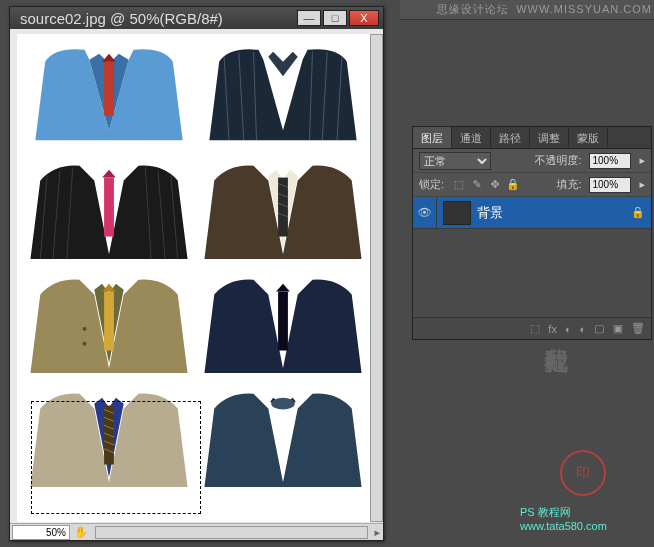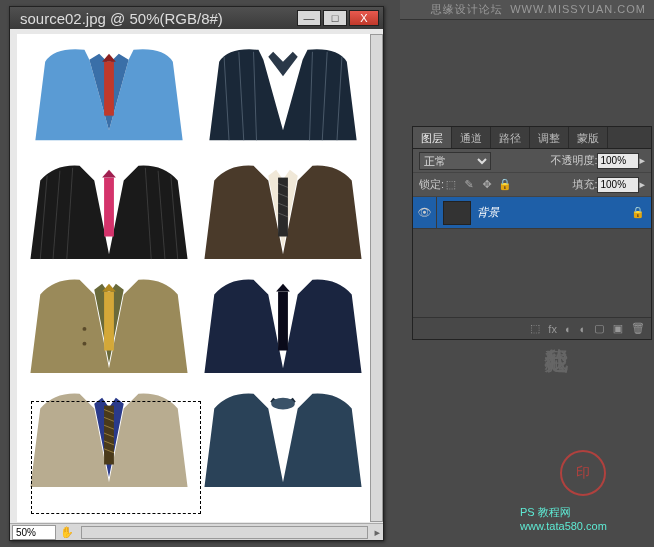--- a/index.html
+++ b/index.html
@@ -12,42 +12,42 @@
 .win-btn{width:24px;height:16px;border:1px solid #222;display:flex;align-items:center;justify-content:center;cursor:pointer}
 .win-min{background:#d8d8d8;color:#333}
 .win-max{background:#d8d8d8;color:#333}
 .win-close{background:linear-gradient(#e85a4f,#c0392b);color:#fff;width:30px}
 .canvas{position:absolute;left:7px;top:27px;width:358px;height:488px;background:#fff;overflow:hidden}
 .suit-grid{display:grid;grid-template-columns:1fr 1fr;gap:6px;padding:8px}
 .suit{width:100%;height:108px;position:relative}
 .suit svg{width:100%;height:100%}
 .selection{position:absolute;border:1.5px dashed #000;pointer-events:none}
 .statusbar{position:absolute;left:0;bottom:0;height:17px;width:100%;background:#d8d8d8;border-top:1px solid #aaa;display:flex;align-items:center}
-.zoom-box{width:44px;height:15px;background:#fff;border:1px solid #999;margin-left:2px;text-align:left;padding:0 3px;font-size:10px}
+.zoom-box{width:58px;height:15px;background:#fff;border:1px solid #999;margin-left:2px;text-align:right;padding:0 3px;font-size:10px}
 .scroll-h{flex:1;height:13px;background:#d8d8d8;margin:0 3px;border:1px solid #999;position:relative}
 .scroll-v{position:absolute;right:0;top:27px;width:13px;height:488px;background:#d8d8d8;border:1px solid #999}
 .top-strip{height:20px;background:#535353;border-bottom:1px solid #333;color:#ccc;padding:3px 8px;font-size:10px}
-.watermark1{position:absolute;right:8px;top:2px;color:#999;font-size:10px;letter-spacing:1px}
+.watermark1{position:absolute;right:2px;top:2px;color:#999;font-size:10px;letter-spacing:1px}
 .layers-panel{position:absolute;left:412px;top:126px;width:240px;background:#535353;border:1px solid #222}
 .panel-tabs{height:22px;background:#3d3d3d;display:flex;border-bottom:1px solid #222}
 .panel-tab{padding:4px 8px;color:#bbb;font-size:11px;cursor:pointer;border-right:1px solid #2a2a2a}
 .panel-tab.active{background:#535353;color:#eee}
-.panel-row{height:24px;display:flex;align-items:center;padding:0 6px;border-bottom:1px solid #444;color:#ccc;gap:0}
+.panel-row{height:24px;display:flex;align-items:center;padding:0 6px;border-bottom:1px solid #444;color:#ccc;gap:8px}
 .blend-select{width:72px;height:18px;background:#5a5a5a;border:1px solid #333;color:#ddd;font-size:11px}
 .opacity-input{width:42px;height:16px;background:#e8e8e8;border:1px solid #333;text-align:left;padding:0 2px;font-size:10px}
 .lock-icons{display:flex;gap:4px;align-items:center}
 .lock-icon{width:14px;height:14px;display:flex;align-items:center;justify-content:center;color:#aaa}
 .layer-list{background:#4a4a4a;min-height:120px}
 .layer-item{height:32px;display:flex;align-items:center;border-bottom:1px solid #3a3a3a}
 .layer-item.selected{background:#1e5fa8}
 .eye{width:24px;height:32px;display:flex;align-items:center;justify-content:center;border-right:1px solid #3a3a3a;color:#ccc}
 .layer-thumb{width:28px;height:24px;background:#fff;margin:0 6px;border:1px solid #222}
 .layer-thumb-inner{width:100%;height:100%;display:grid;grid-template-columns:1fr 1fr;grid-template-rows:1fr 1fr}
 .layer-thumb-inner div{background:#333}
-.layer-name{color:#fff;font-size:11px;font-style:italic;flex:1}
+.layer-name{color:#fff;font-size:13px;flex:1}
 .layer-lock{width:20px;color:#ccc}
 .panel-footer{height:22px;background:#484848;border-top:1px solid #333;display:flex;justify-content:flex-end;align-items:center;gap:8px;padding:0 6px}
 .foot-icon{color:#999;cursor:pointer}
 .calligraphy{position:absolute;left:540px;top:330px;color:#666;font-family:"KaiTi","STKaiti",serif;writing-mode:vertical-rl;font-size:24px;line-height:1.3}
 .stamp{position:absolute;left:560px;top:450px;width:46px;height:46px;border:2px solid #b0413e;border-radius:50%;display:flex;align-items:center;justify-content:center;color:#b0413e;font-family:"KaiTi",serif;font-size:14px}
 .bottom-links{position:absolute;left:520px;top:505px;color:#5eead4;font-family:"KaiTi",serif;font-size:14px;line-height:1.3}
 </style>
 </head>
 <body>
 

